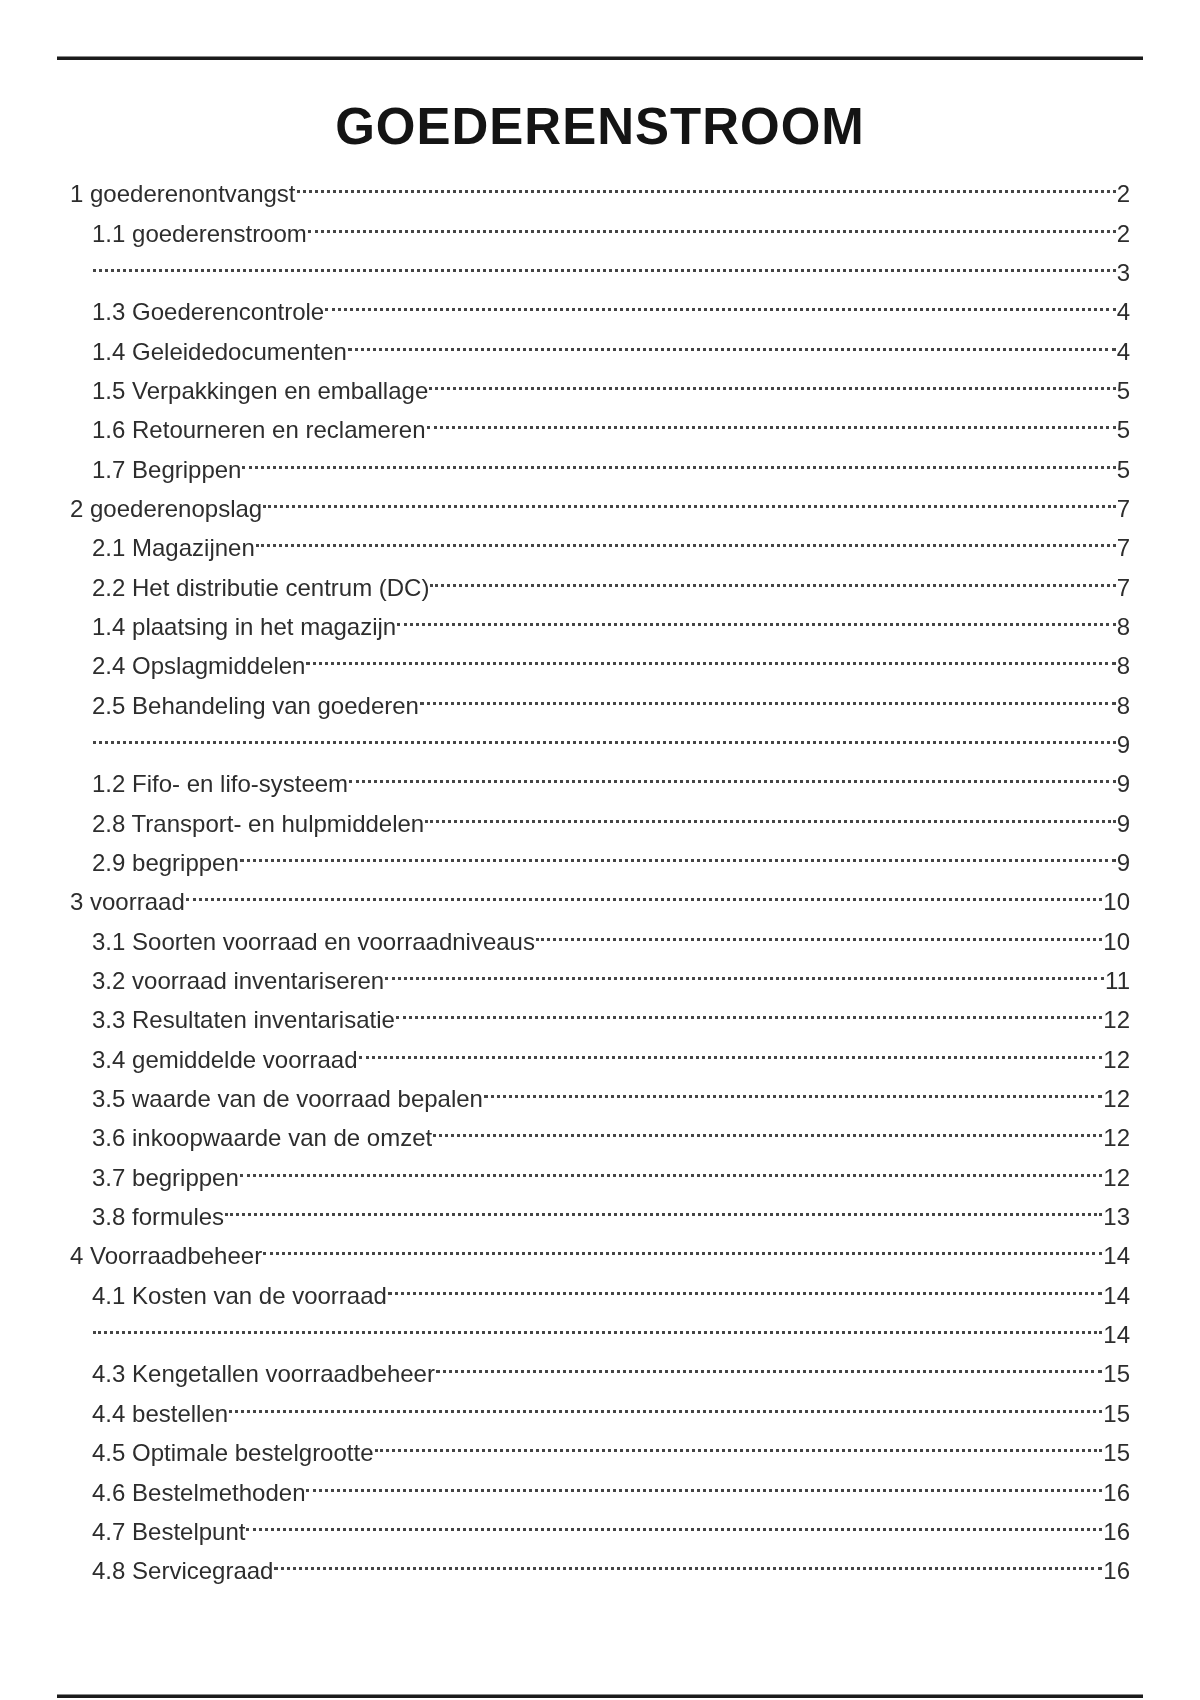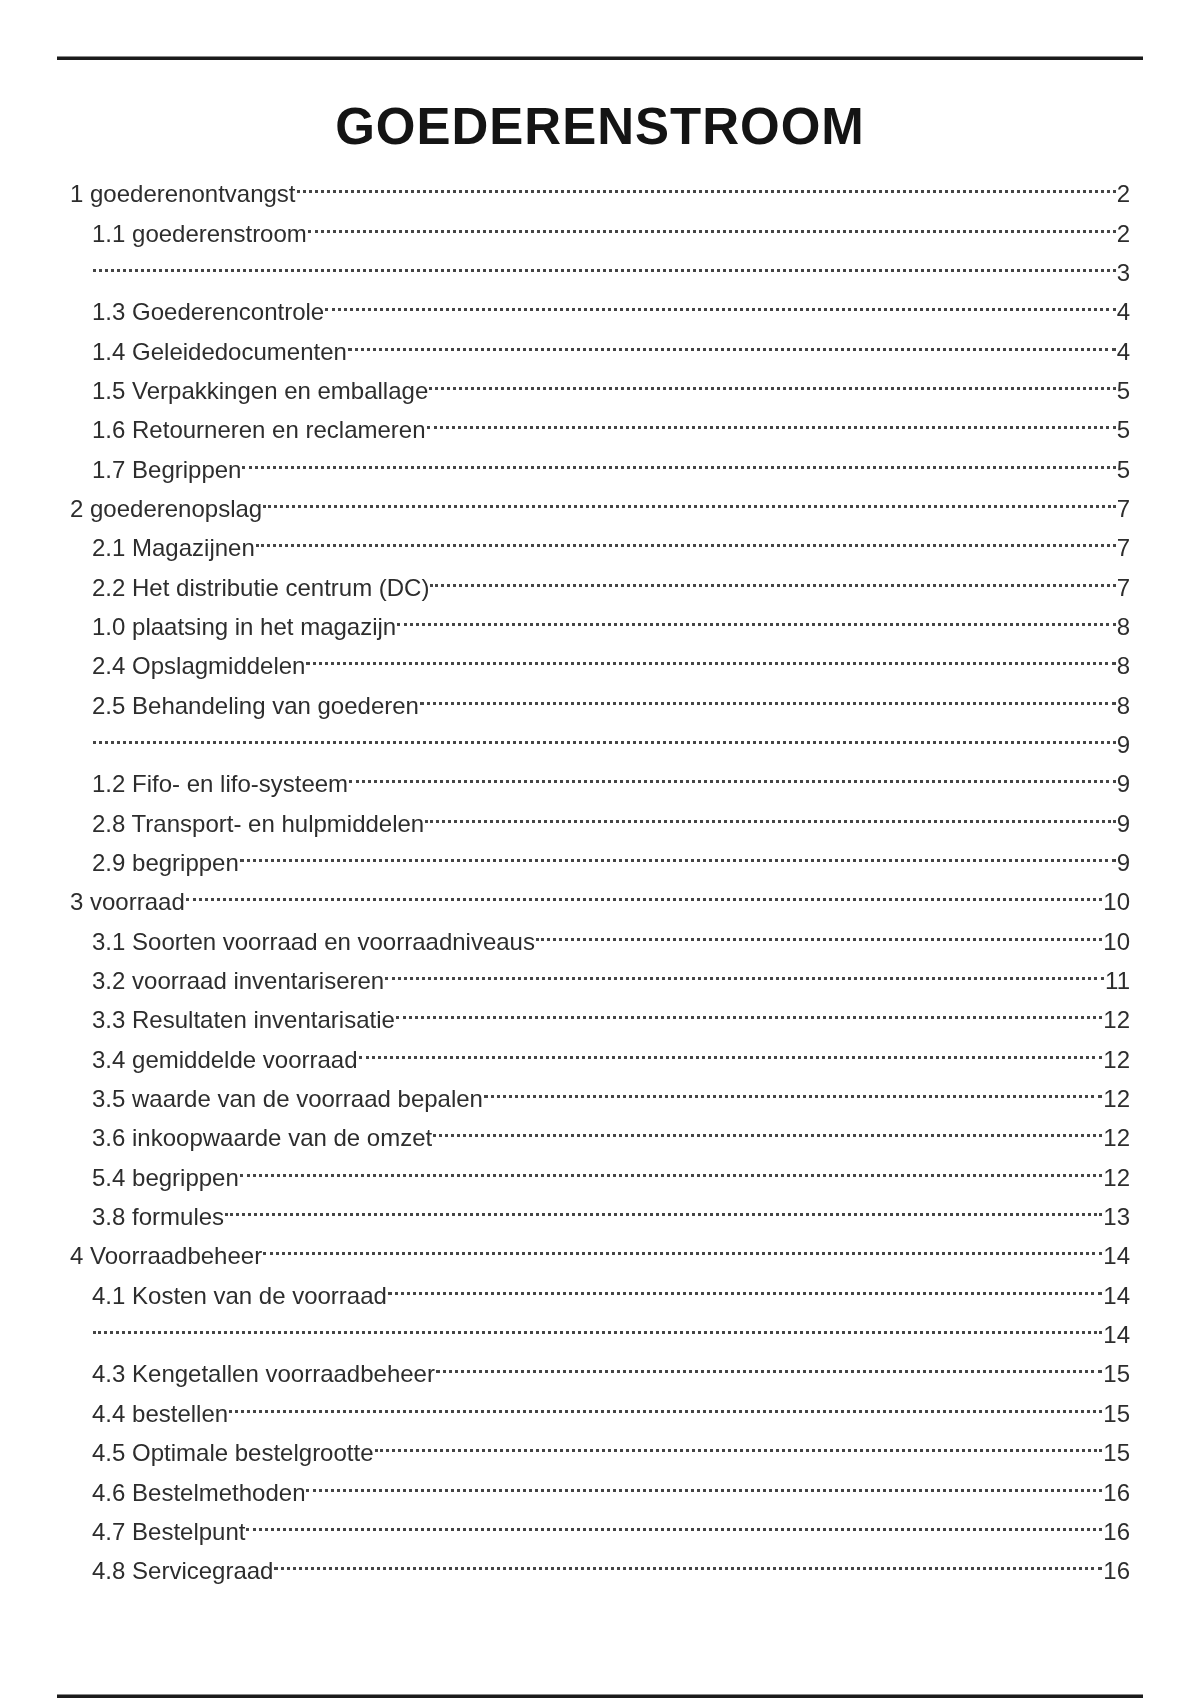--- a/index.html
+++ b/index.html
@@ -124,21 +124,21 @@
       <span class="toc-label">2.1 Magazijnen</span>
       <span class="toc-leader"></span>
       <span class="toc-num">7</span>
     </div>
     <div class="toc-row level-2">
       <span class="toc-label">2.2 Het distributie centrum (DC)</span>
       <span class="toc-leader"></span>
       <span class="toc-num">7</span>
     </div>
     <div class="toc-row level-2">
-      <span class="toc-label">1.0 plaatsing in het magazijn</span>
+      <span class="toc-label">1.4 plaatsing in het magazijn</span>
       <span class="toc-leader"></span>
       <span class="toc-num">8</span>
     </div>
     <div class="toc-row level-2">
       <span class="toc-label">2.4 Opslagmiddelen</span>
       <span class="toc-leader"></span>
       <span class="toc-num">8</span>
     </div>
     <div class="toc-row level-2">
       <span class="toc-label">2.5 Behandeling van goederen</span>
@@ -193,21 +193,21 @@
       <span class="toc-label">3.5 waarde van de voorraad bepalen</span>
       <span class="toc-leader"></span>
       <span class="toc-num">12</span>
     </div>
     <div class="toc-row level-2">
       <span class="toc-label">3.6 inkoopwaarde van de omzet</span>
       <span class="toc-leader"></span>
       <span class="toc-num">12</span>
     </div>
     <div class="toc-row level-2">
-      <span class="toc-label">5.4 begrippen</span>
+      <span class="toc-label">3.7 begrippen</span>
       <span class="toc-leader"></span>
       <span class="toc-num">12</span>
     </div>
     <div class="toc-row level-2">
       <span class="toc-label">3.8 formules</span>
       <span class="toc-leader"></span>
       <span class="toc-num">13</span>
     </div>
     <div class="toc-row level-1">
       <span class="toc-label">4 Voorraadbeheer</span>

